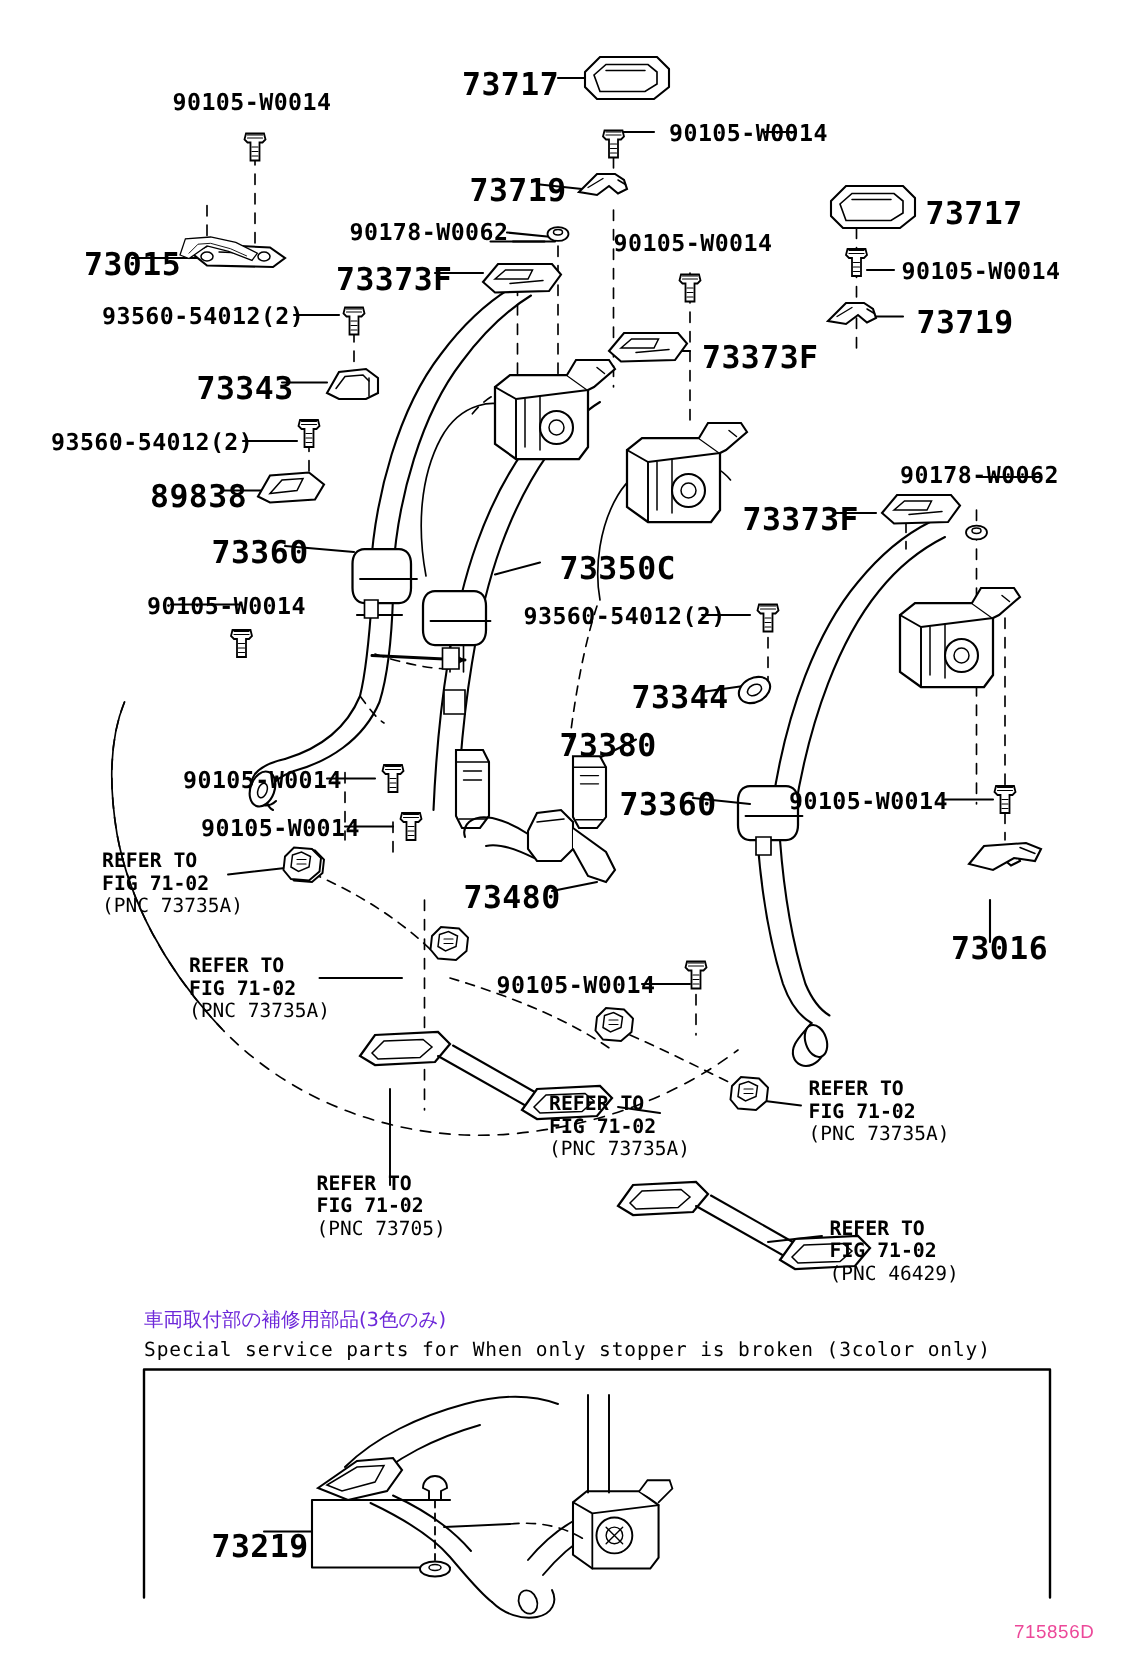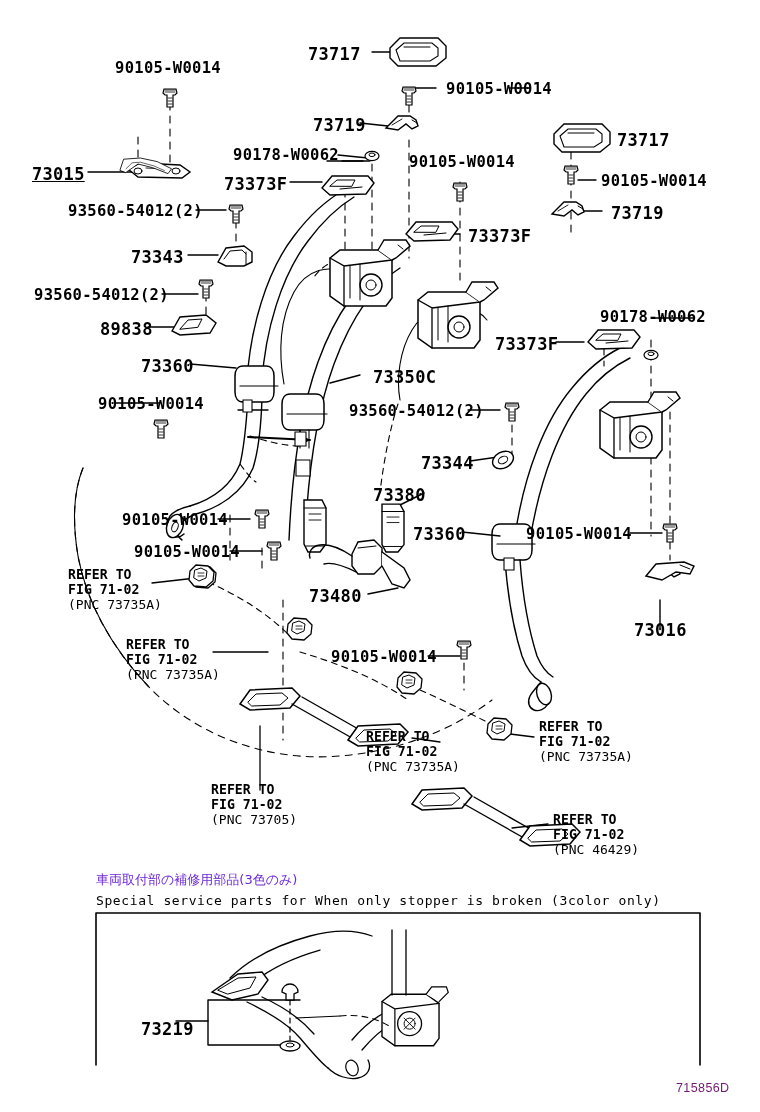--- a/index.html
+++ b/index.html
@@ -1,30 +1,30 @@
 <!DOCTYPE html>
 <html><head>
 <meta charset="utf-8">
 <style>
   html,body{margin:0;padding:0;background:#ffffff;}
   body{width:760px;height:1112px;position:relative;overflow:hidden;
        font-family:"DejaVu Sans Mono","Liberation Mono",monospace;color:#000;}
   #stage{position:absolute;left:0;top:0;width:760px;height:1112px;}
   #art{position:absolute;left:0;top:0;width:760px;height:1112px;}
-  .lbl{position:absolute;font-weight:bold;font-size:17px;letter-spacing:.3px;
+  .lbl{position:absolute;font-weight:bold;font-size:21px;letter-spacing:.3px;
        white-space:nowrap;line-height:1;color:#000;}
   .lbl.sm{font-size:15.5px;}
   .refer{position:absolute;font-weight:bold;font-size:13.2px;line-height:1.12;
          white-space:nowrap;color:#000;}
   .refer .pnc{font-weight:normal;font-size:13px;letter-spacing:0px;}
   .jp{position:absolute;font-family:"DejaVu Sans","Liberation Sans",sans-serif;
       font-size:13px;white-space:nowrap;color:#6d28d9;}
   .en{position:absolute;font-size:13px;white-space:nowrap;color:#000;letter-spacing:.6px;}
   .foot{position:absolute;font-family:"Liberation Sans",sans-serif;font-size:12.5px;
-        letter-spacing:.4px;color:#701a75;}
+        letter-spacing:.4px;color:#ec4899;}
 </style>
 </head>
 <body>
 
 <div id="stage">
 
   <svg id="art" viewBox="0 0 760 1112" xmlns="http://www.w3.org/2000/svg">
     <defs>
       <g id="bolt">
         <path d="M-6,-9 L6,-9 L7,-5 L5,-3 L3,-3 L3,9 L-3,9 L-3,-3 L-5,-3 L-7,-5 Z" fill="#fff" stroke="#000" stroke-width="1.2"></path>
@@ -352,21 +352,21 @@
 
   <div id="labels">
       <div class="lbl sm" style="left: 115px; top: 61px;">90105-W0014</div>
       <div class="lbl" style="left: 308px; top: 46px;">73717</div>
       <div class="lbl sm" style="left: 446px; top: 82px;">90105-W0014</div>
       <div class="lbl" style="left: 313px; top: 117px;">73719</div>
       <div class="lbl" style="left: 617px; top: 132px;">73717</div>
       <div class="lbl sm" style="left: 601px; top: 174px;">90105-W0014</div>
       <div class="lbl sm" style="left: 233px; top: 148px;">90178-W0062</div>
       <div class="lbl sm" style="left: 409px; top: 155px;">90105-W0014</div>
-      <div class="lbl" style="left: 32px; top: 166px; text-decoration: underline;">73015</div>
+      <div class="lbl" style="left: 56px; top: 166px;">73015</div>
       <div class="lbl" style="left: 224px; top: 176px;">73373F</div>
       <div class="lbl" style="left: 611px; top: 205px;">73719</div>
       <div class="lbl sm" style="left: 68px; top: 204px;">93560-54012(2)</div>
       <div class="lbl" style="left: 468px; top: 228px;">73373F</div>
       <div class="lbl" style="left: 131px; top: 249px;">73343</div>
       <div class="lbl sm" style="left: 34px; top: 288px;">93560-54012(2)</div>
       <div class="lbl" style="left: 100px; top: 321px;">89838</div>
       <div class="lbl sm" style="left: 600px; top: 310px;">90178-W0062</div>
       <div class="lbl" style="left: 495px; top: 336px;">73373F</div>
       <div class="lbl" style="left: 141px; top: 358px;">73360</div>

